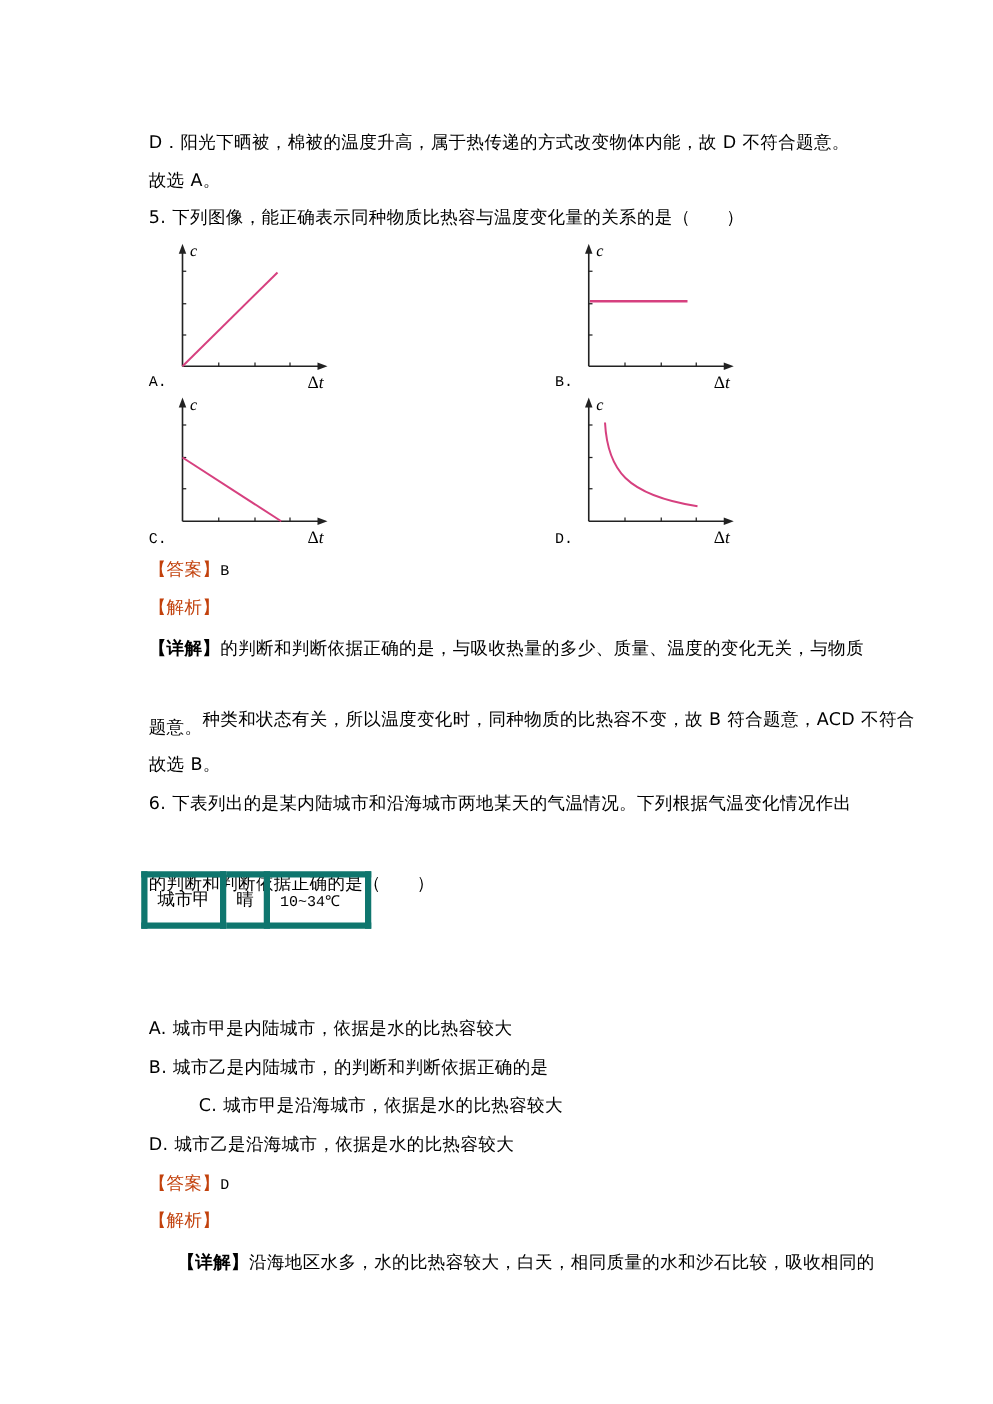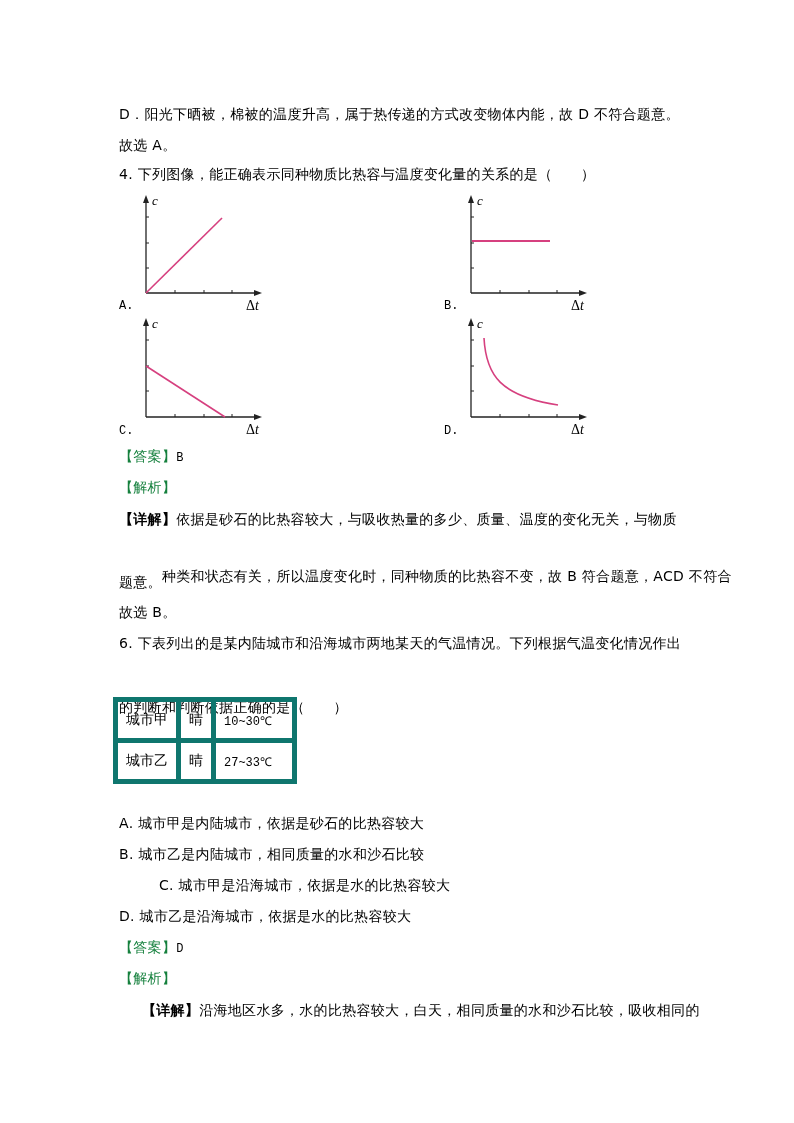--- a/index.html
+++ b/index.html
@@ -1,34 +1,34 @@
 <!DOCTYPE html>
 <html><head>
   <meta charset="utf-8">
   <style>
     html, body { margin: 0; padding: 0; background: #ffffff; }
     body { width: 794px; height: 1123px; position: relative; overflow: hidden;
            font-family: "DejaVu Sans", "Liberation Sans", sans-serif; color: #000; }
     .line { position: absolute; left: 119px; font-size: 14px; line-height: 18px; white-space: nowrap; letter-spacing: 0.3px; }
     .latin { font-family: "Liberation Mono", "DejaVu Sans Mono", monospace; font-size: 12px; }
-    .blue { color: #15803d; }
+    .blue { color: #c2410c; font-family: Liberation Serif, serif; }
     .graph { position: absolute; }
     .graph svg { display: block; overflow: visible; }
     .opt-label { position: absolute; font-family: "Liberation Mono", "DejaVu Sans Mono", monospace; font-size: 12px; }
     table.temps { position: absolute; left: 113px; top: 697px; border-collapse: collapse; font-size: 14px; }
     table.temps td { border: 5px solid #0f766e; height: 36px; padding: 0 8px; white-space: nowrap; }
     table.temps td.num { font-family: "Liberation Mono", "DejaVu Sans Mono", monospace; font-size: 12px; }
   </style>
 </head>
 <body>
 
 <div class="line" style="top:105px;text-align:center;">D．阳光下晒被，棉被的温度升高，属于热传递的方式改变物体内能，故 D 不符合题意。</div>
 <div class="line" style="top:136px;text-align:center;">故选 A。</div>
 
-<div class="line" style="top:165px;">4. 下列图像，能正确表示同种物质比热容与温度变化量的关系的是（　　）</div>
+<div class="line" style="top:165px;">5. 下列图像，能正确表示同种物质比热容与温度变化量的关系的是（　　）</div>
 
 <div class="graph" style="left:118px; top:193px;">
   <svg width="170" height="125">
     <line x1="28" y1="100" x2="28" y2="6" stroke="#222" stroke-width="1.3"></line>
     <polygon points="28,2 25,10 31,10" fill="#222"></polygon>
     <line x1="28" y1="100" x2="140" y2="100" stroke="#222" stroke-width="1.3"></line>
     <polygon points="144,100 136,97 136,103" fill="#222"></polygon>
     <line x1="28" y1="24" x2="31" y2="24" stroke="#222"></line>
     <line x1="28" y1="50" x2="31" y2="50" stroke="#222"></line>
     <line x1="28" y1="75" x2="31" y2="75" stroke="#222"></line>
@@ -97,46 +97,41 @@
     <text x="128" y="118" font-family="Liberation Serif, serif" font-size="14">Δ<tspan font-style="italic">t</tspan></text>
   </svg>
 </div>
 <div class="opt-label" style="left:444px; top:424px;">D.</div>
 
 <div class="line" style="top:447px;">
   <span class="blue">【答案】</span><span class="latin">B</span>
 </div>
 <div class="line blue" style="top:478px;">【解析】</div>
 <div class="line" style="top:510px;">
-  <span style="font-weight:bold;">【详解】</span><span>依据是砂石的比热容较大，与吸收热量的多少、质量、温度的变化无关，与物质</span>
+  <span style="font-weight:bold;">【详解】</span><span>的判断和判断依据正确的是，与吸收热量的多少、质量、温度的变化无关，与物质</span>
 </div>
 <div class="line" style="top:567px;margin-left:43px;">种类和状态有关，所以温度变化时，同种物质的比热容不变，故 B 符合题意，ACD 不符合</div>
 <div class="line" style="top:573px;">题意。</div>
 <div class="line" style="top:603px;text-align:right;">故选 B。</div>
 
 <div class="line" style="top:634px;">6. 下表列出的是某内陆城市和沿海城市两地某天的气温情况。下列根据气温变化情况作出</div>
 <div class="line" style="top:698px;">的判断和判断依据正确的是（　　）</div>
 
 <table class="temps">
   <tbody>
       <tr>
     <td style="width:42px;">城市甲</td>
     <td style="width:13px;">晴</td>
-    <td class="num" style="width:60px;">10~30℃</td>
-  </tr>
-  <tr>
-    <td>城市乙</td>
-    <td>晴</td>
-    <td class="num">27~33℃</td>
+    <td class="num" style="width:60px;">10~34℃</td>
   </tr>
 </tbody>
   </table>
 
-<div class="line" style="top:814px;">A. 城市甲是内陆城市，依据是砂石的比热容较大</div>
-<div class="line" style="top:845px;">B. 城市乙是内陆城市，相同质量的水和沙石比较</div>
+<div class="line" style="top:814px;">A. 城市甲是内陆城市，依据是水的比热容较大</div>
+<div class="line" style="top:845px;">B. 城市乙是内陆城市，的判断和判断依据正确的是</div>
 <div class="line" style="top:876px;margin-left:40px;">C. 城市甲是沿海城市，依据是水的比热容较大</div>
 <div class="line" style="top:907px;">D. 城市乙是沿海城市，依据是水的比热容较大</div>
 
 <div class="line" style="top:938px;">
   <span class="blue">【答案】</span><span class="latin">D</span>
 </div>
 <div class="line blue" style="top:969px;">【解析】</div>
 <div class="line" style="top:1001px;margin-left:23px;">
   <span style="font-weight:bold;">【详解】</span><span>沿海地区水多，水的比热容较大，白天，相同质量的水和沙石比较，吸收相同的</span>
 </div>

